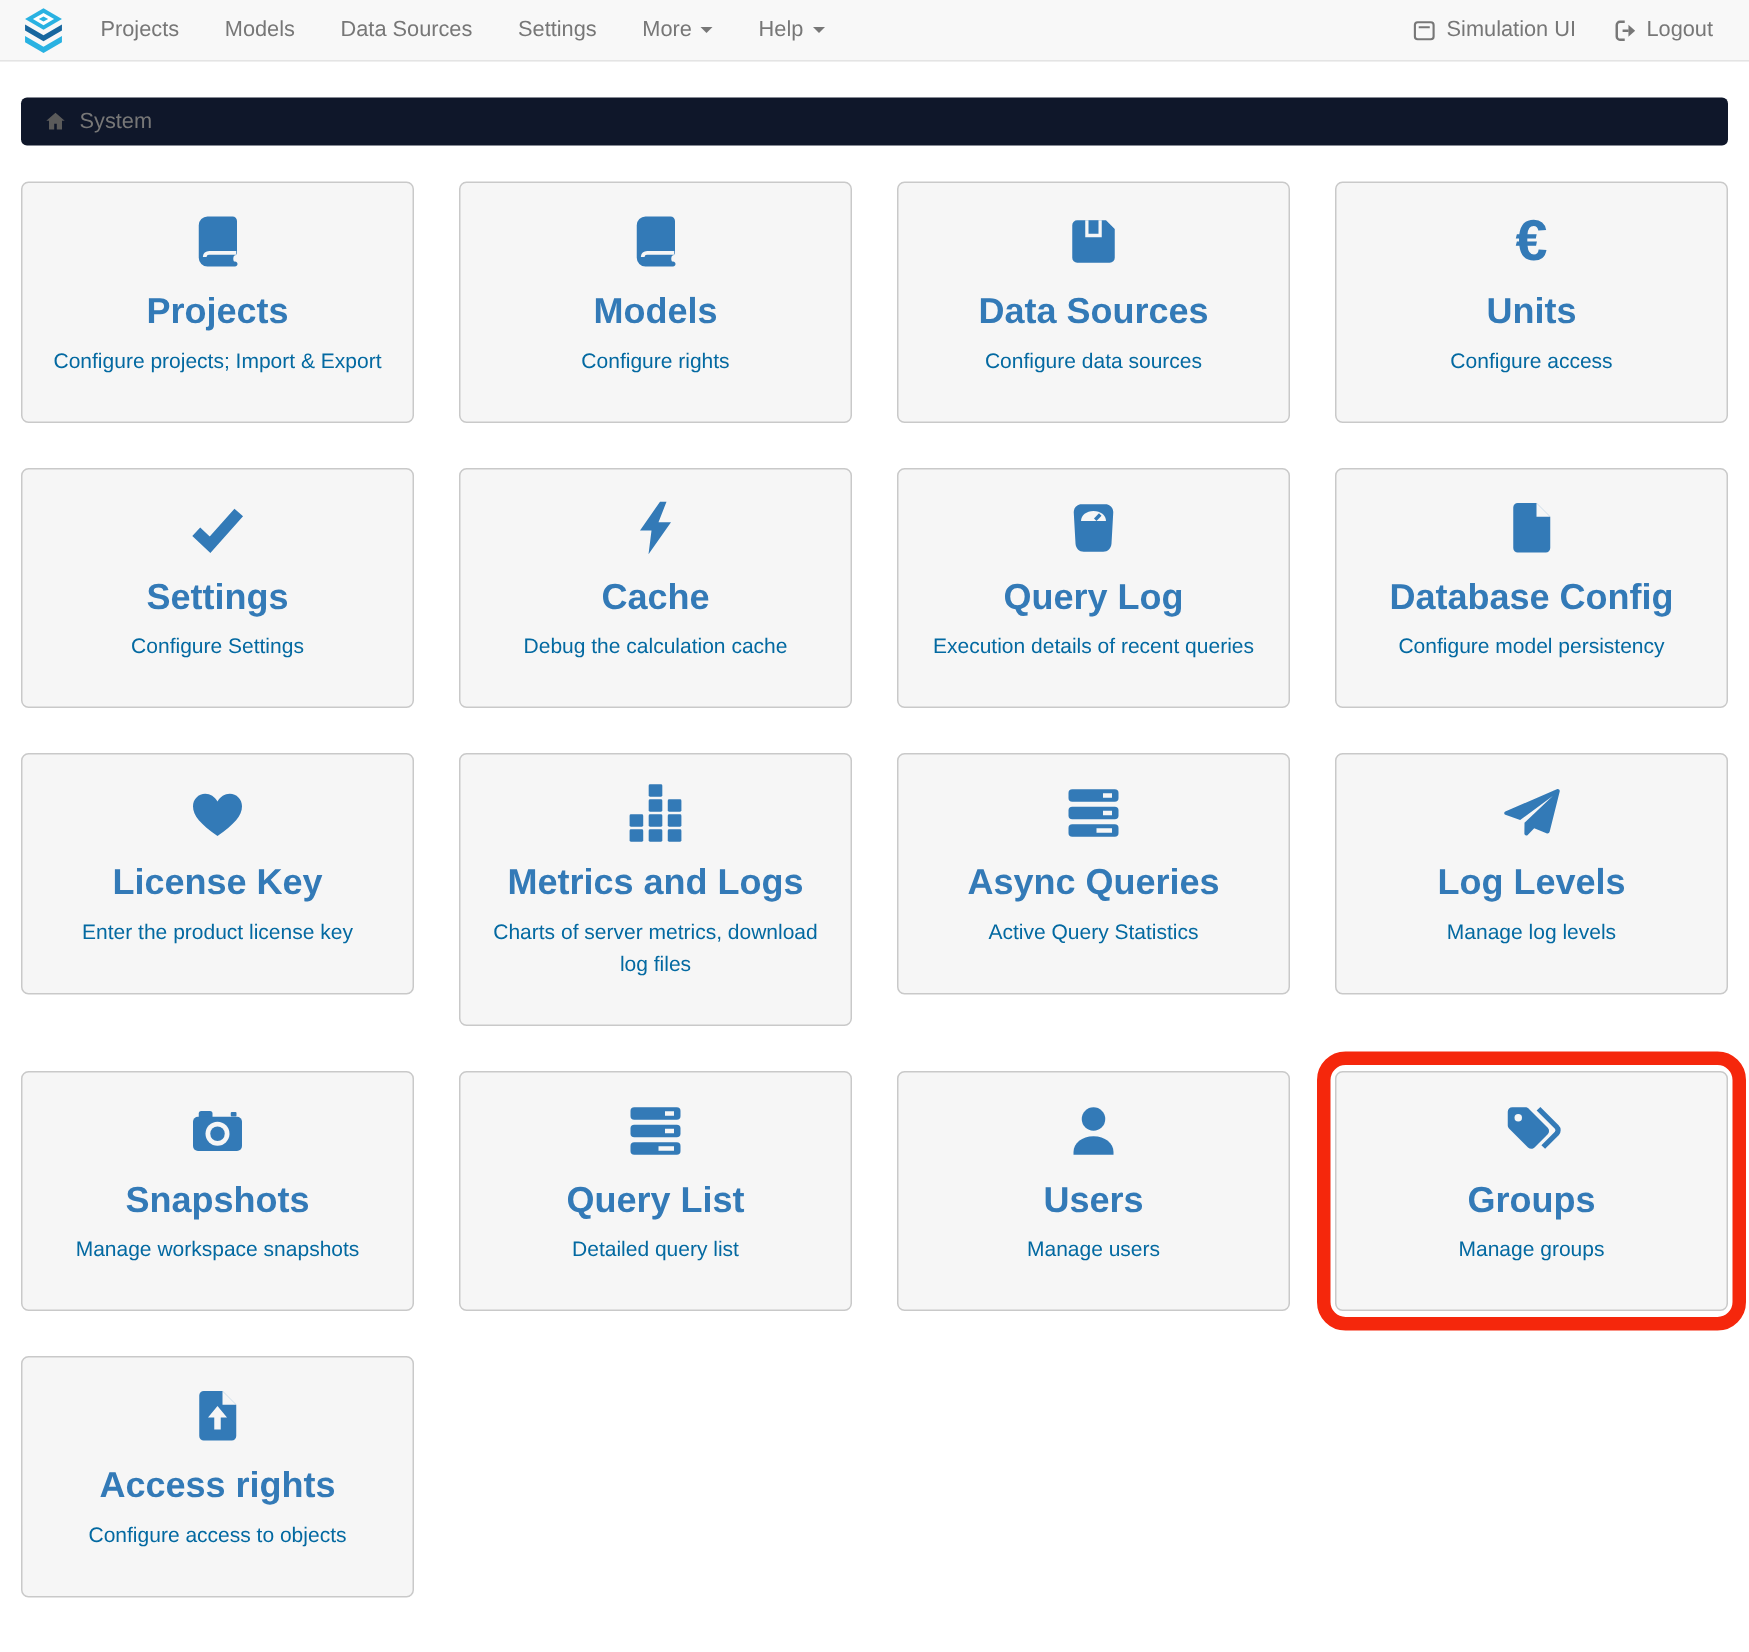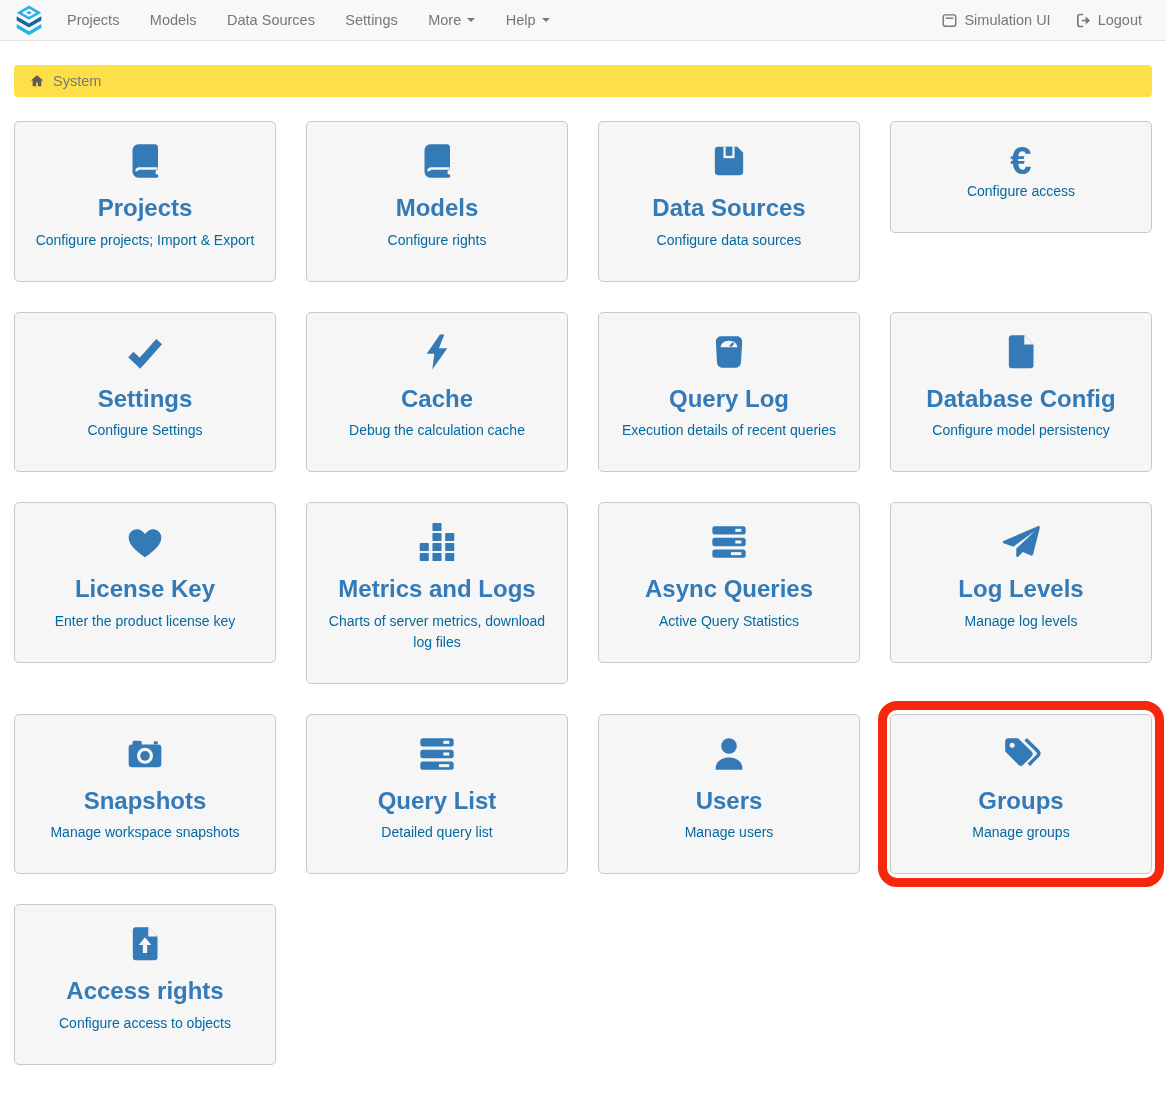--- a/index.html
+++ b/index.html
@@ -60,21 +60,21 @@
     white-space: nowrap;
   }
   .nav-icon { width: 17px; height: 17px; color: #777; flex: 0 0 auto; }
 
   
   .container { padding: 0 14px; }
   .breadcrumb {
     display: flex;
     align-items: center;
     gap: 8px;
-    background: #fde047;
+    background: #0f172a;
     border-radius: 4px;
     padding: 8px 15px;
     margin: 24px 0;
     color: #777;
     font-size: 14.5px;
   }
   .breadcrumb .home-svg { width: 16px; height: 16px; color: #5a5a5a; display: block; }
 
   
   .grid {
@@ -308,20 +308,21 @@
             <use href="#save-icon"></use>
           </svg></span>
     <div class="card-title">Data Sources</div>
     <div class="card-subtitle">Configure data sources</div>
   </div>
 
   <div class="card">
     <span class="card-icon"><svg>
             <use href="#euro-icon"></use>
           </svg></span>
+    <div class="card-title">Units</div>
     <div class="card-subtitle">Configure access</div>
   </div>
 
   <div class="card">
     <span class="card-icon"><svg>
             <use href="#check-icon"></use>
           </svg></span>
     <div class="card-title">Settings</div>
     <div class="card-subtitle">Configure Settings</div>
   </div>

